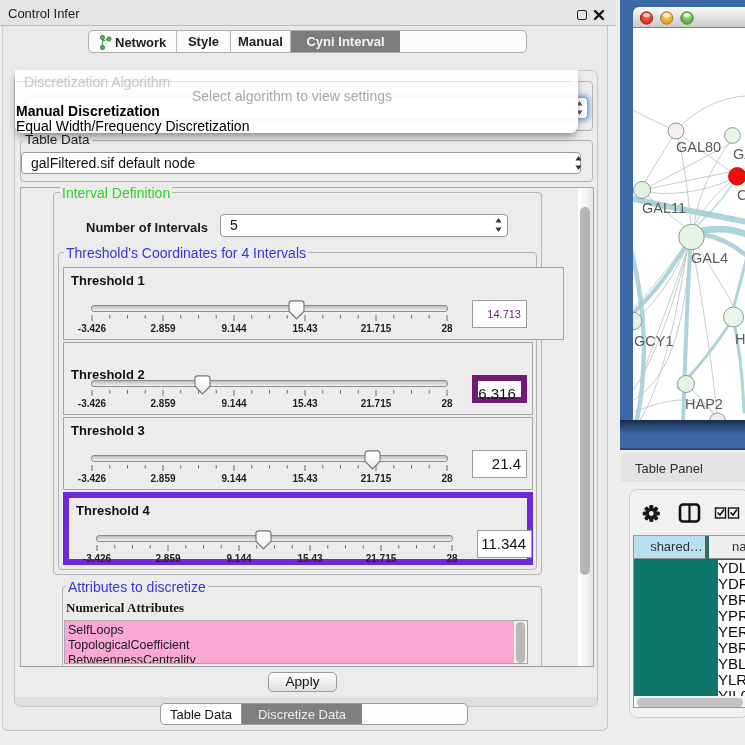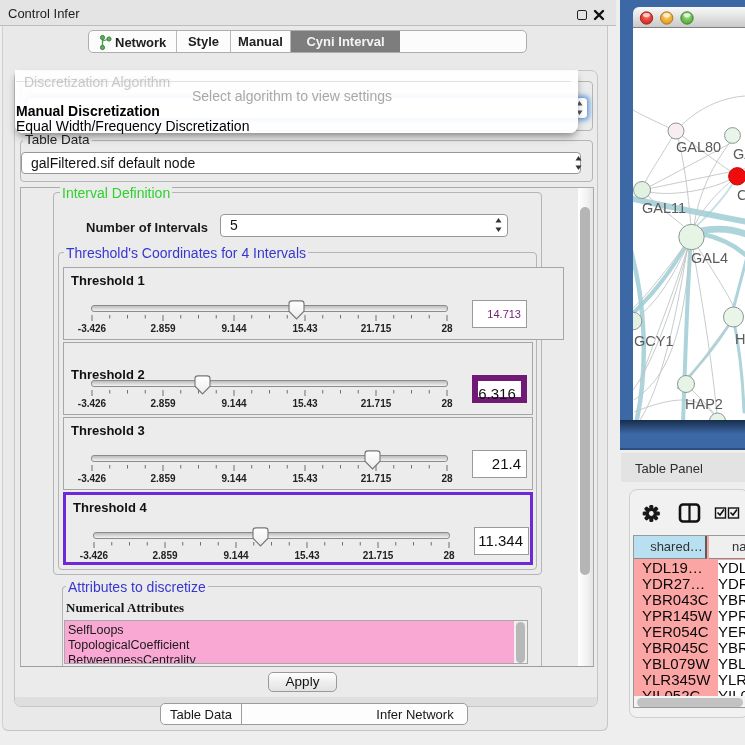--- a/index.html
+++ b/index.html
@@ -206,21 +206,21 @@
         <defs>
           <linearGradient id="tg2" x1="0" y1="0" x2="0" y2="1">
             <stop offset="0" stop-color="#ffffff"></stop>
             <stop offset="1" stop-color="#ececec"></stop>
           </linearGradient>
         </defs>
         <path d="M4 0.9 L13 0.9 Q16 0.9 16 3.5 L16 11.2 L8.5 19 L1 11.2 L1 3.5 Q1 0.9 4 0.9 Z" fill="url(#tg2)" stroke="#757575" stroke-width="1.1"></path>
       </svg>
       <div class="abs" style="left:408px;top:32px;width:55px;height:28px;background:#fff;border:1px solid #9a9a9a;box-sizing:border-box;text-align:right;font-size:15px;color:#111;line-height:26px;padding-right:5px;">21.4</div>
     </div>
-    <div class="abs" style="left:63px;top:492px;width:470px;height:73px;background:#ececec;border:3px solid #6d28d9;box-sizing:border-box;">
+    <div class="abs" style="left:63px;top:492px;width:470px;height:73px;background:#ececec;border:6px solid #6d28d9;box-sizing:border-box;">
       <div class="abs" style="left:7px;top:5px;font-size:13px;font-weight:bold;color:#111;">Threshold 4</div>
       <div class="abs" style="left:27px;top:37px;width:355px;height:5px;border:1px solid #8c8c8c;border-radius:3px;background:linear-gradient(#bdbdbd,#f2f2f2);"></div>
       <svg class="abs" style="left:0;top:47px;" width="430" height="8" viewBox="0 0 430 8">
         <line x1="28" y1="0" x2="28" y2="6" stroke="#6f6f6f" stroke-width="1"></line>
         <line x1="45.75" y1="0" x2="45.75" y2="3.5" stroke="#6f6f6f" stroke-width="1"></line>
         <line x1="63.5" y1="0" x2="63.5" y2="3.5" stroke="#6f6f6f" stroke-width="1"></line>
         <line x1="81.25" y1="0" x2="81.25" y2="3.5" stroke="#6f6f6f" stroke-width="1"></line>
         <line x1="99" y1="0" x2="99" y2="6" stroke="#6f6f6f" stroke-width="1"></line>
         <line x1="116.75" y1="0" x2="116.75" y2="3.5" stroke="#6f6f6f" stroke-width="1"></line>
         <line x1="134.5" y1="0" x2="134.5" y2="3.5" stroke="#6f6f6f" stroke-width="1"></line>
@@ -268,21 +268,21 @@
 <div class="abs" style="left:516px;top:622px;width:9px;height:41px;background:#b8b8b8;border-radius:4.5px;"></div>
 
 <div class="abs" style="left:20px;top:666px;width:574px;height:1px;background:#9d9d9d;"></div>
 
 <div class="abs" style="left:268px;top:672px;width:69px;height:20px;background:linear-gradient(#ffffff,#ededed 55%,#e2e2e2);border:1px solid #9a9a9a;border-radius:5px;box-sizing:border-box;text-align:center;font-size:13.5px;color:#111;line-height:18px;">Apply</div>
 
 <div class="abs" style="left:15px;top:697px;width:582px;height:9px;background:#dedede;border-radius:0 0 7px 7px;"></div>
 
 <div class="abs" style="left:160px;top:703px;width:308px;height:22px;background:#fdfdfd;border:1px solid #9c9c9c;border-radius:5px;box-sizing:border-box;overflow:hidden;font-size:13px;color:#161616;">
   <div class="abs" style="left:0;top:0;width:81px;height:22px;border-right:1px solid #9c9c9c;box-sizing:border-box;text-align:center;line-height:21px;">Table Data</div>
-  <div class="abs" style="left:201px;top:0;width:106px;height:22px;text-align:center;line-height:21px;">Infer Network</div>
+  <div class="abs" style="left:81px;top:0;width:120px;height:22px;background:#7f7f7f;color:#ececec;text-align:center;line-height:21px;">Discretize Data</div>
 </div>
 
 <div class="abs" style="left:15px;top:70px;width:563px;height:63px;background:rgba(255,255,255,0.93);border-radius:0 0 8px 8px;box-shadow:0 5px 9px -2px rgba(0,0,0,0.45);"></div>
 <div class="abs" style="left:24px;top:74px;font-size:14px;color:#c9c9c9;">Discretization Algorithm</div>
 <div class="abs" style="left:16px;top:81px;width:555px;height:1px;background:rgba(170,170,170,0.30);"></div>
 <div class="abs" style="left:192px;top:88px;font-size:14px;color:#a8a8a8;">Select algorithm to view settings</div>
 <div class="abs" style="left:16px;top:103px;font-size:14px;font-weight:bold;color:#000;">Manual Discretization</div>
 <div class="abs" style="left:16px;top:118px;font-size:14px;color:#000;">Equal Width/Frequency Discretization</div>
 
 <div class="abs" style="left:620px;top:0;width:125px;height:450px;background:#3d68a6;"></div>
@@ -402,34 +402,23 @@
     <line x1="47.5" y1="2" x2="47.5" y2="18" stroke="#111" stroke-width="2.2"></line>
   </g>
   <g stroke="#111" fill="none" stroke-width="1.4">
     <rect x="73.5" y="5" width="10" height="10"></rect>
     <path d="M75.5 9.5 L78 12 L82 6.5" stroke-width="1.6"></path>
     <rect x="86.5" y="5" width="10" height="10"></rect>
     <path d="M88.5 9.5 L91 12 L95 6.5" stroke-width="1.6"></path>
   </g>
 </svg>
 
-<div class="abs" style="left:633px;top:535px;width:112px;height:173px;background:#fca5a5;border:1px solid #999;border-right:none;box-sizing:border-box;overflow:hidden;">
+<div class="abs" style="left:633px;top:535px;width:112px;height:173px;background:#0f766e;border:1px solid #999;border-right:none;box-sizing:border-box;overflow:hidden;">
   <div class="abs" style="left:0;top:0;width:73px;height:23px;background:#b9e0f1;border-right:2px solid #5c5c5c;border-bottom:1px solid #8a8a8a;box-sizing:border-box;text-align:center;font-size:13px;color:#333;line-height:22px;padding-left:14px;">shared…</div>
   <div class="abs" style="left:75px;top:0;width:37px;height:23px;background:#efefef;border-bottom:1px solid #8a8a8a;box-sizing:border-box;font-size:13px;color:#333;line-height:22px;padding-left:23px;">na</div>
-  <div class="abs" style="left:0;top:24px;width:112px;font-size:15px;color:#0a0a0a;line-height:16px;">
-    <div style="padding-left:8px;">YDL19…</div>
-    <div style="padding-left:8px;">YDR27…</div>
-    <div style="padding-left:8px;">YBR043C</div>
-    <div style="padding-left:8px;">YPR145W</div>
-    <div style="padding-left:8px;">YER054C</div>
-    <div style="padding-left:8px;">YBR045C</div>
-    <div style="padding-left:8px;">YBL079W</div>
-    <div style="padding-left:8px;">YLR345W</div>
-    <div style="padding-left:8px;">YIL052C</div>
-  </div>
   <div class="abs" style="left:84px;top:24px;width:30px;font-size:15px;color:#0a0a0a;line-height:16px;background:#fff;overflow:hidden;">
     <div>YDL1</div>
       <div>YDR2</div>
       <div>YBR0</div>
       <div>YPR1</div>
       <div>YER0</div>
       <div>YBR0</div>
       <div>YBL0</div>
       <div>YLR3</div>
       <div>YIL0</div>

